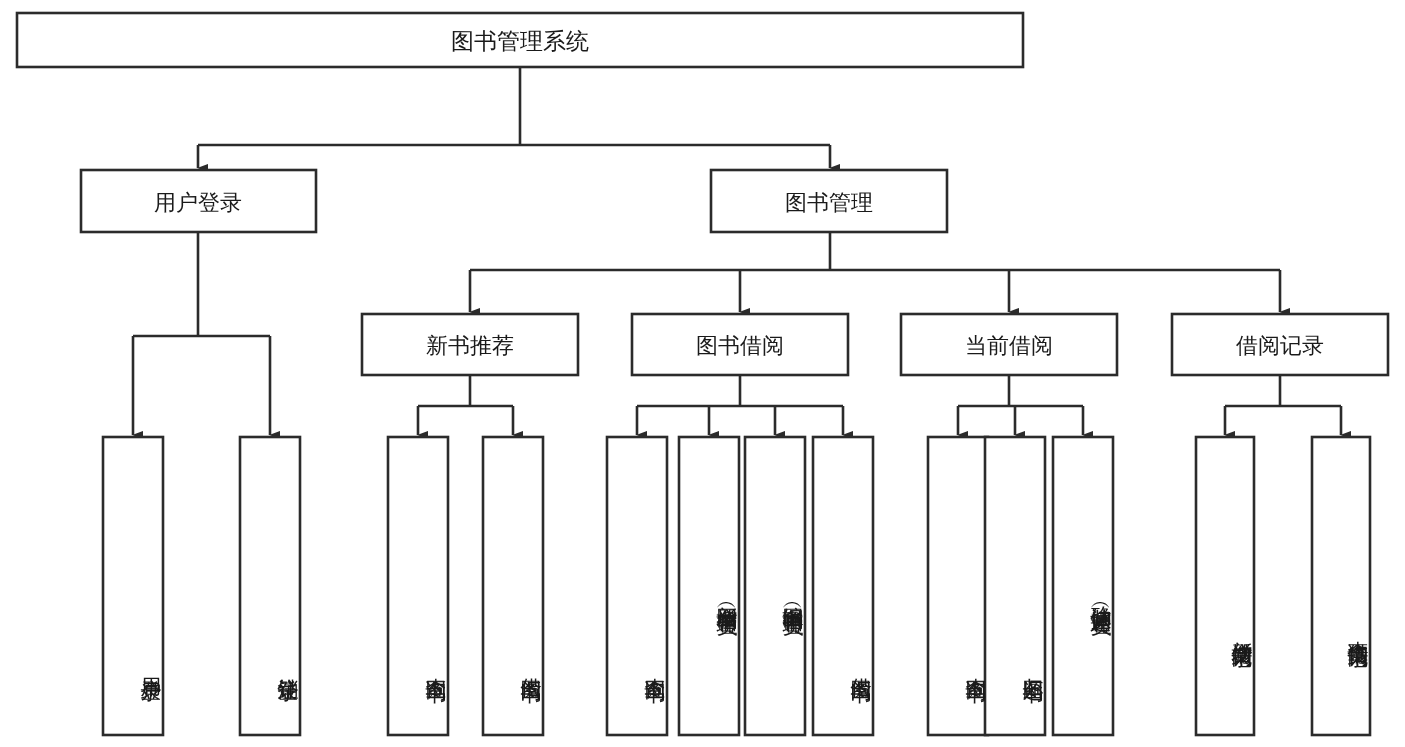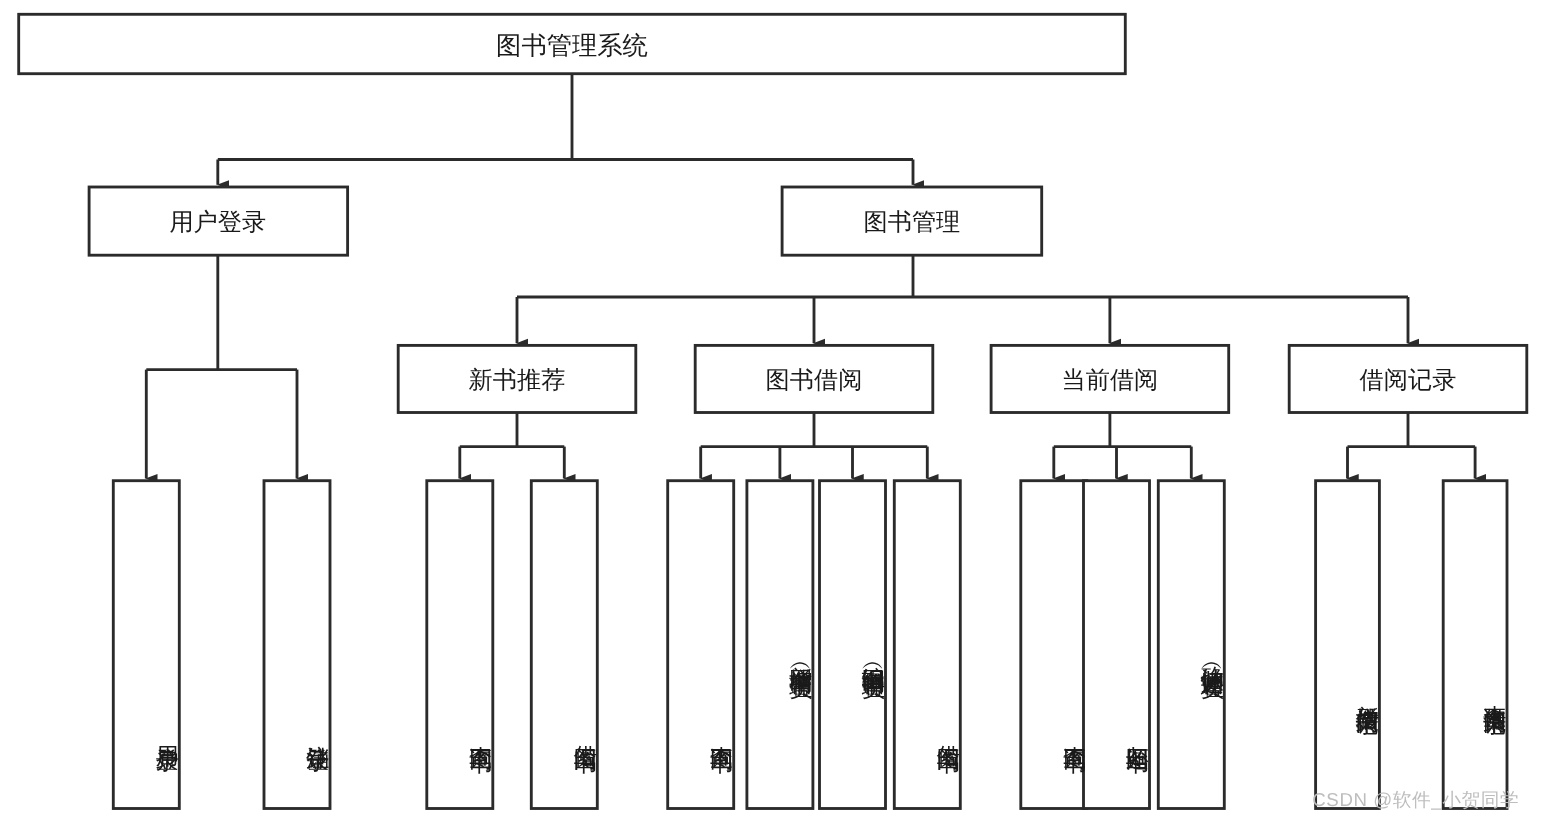--- a/index.html
+++ b/index.html
@@ -209,15 +209,14 @@
   <div class="leaf-label-wrap" style="left:745px; top:437px; width:60px; height:298px; padding-top:10px;">编辑图书（管理员）</div>
   <div class="leaf-label-wrap" style="left:813px; top:437px; width:60px; height:298px; padding-top:78px;">借阅图书</div>
 
   <div class="leaf-label-wrap" style="left:928px; top:437px; width:60px; height:298px; padding-top:78px;">查询图书</div>
   <div class="leaf-label-wrap" style="left:985px; top:437px; width:60px; height:298px; padding-top:78px;">归还图书</div>
   <div class="leaf-label-wrap" style="left:1053px; top:437px; width:60px; height:298px; padding-top:10px;">确认归还（管理员）</div>
 
   <div class="leaf-label-wrap" style="left:1196px; top:437px; width:58px; height:298px; padding-top:42px;">新增借阅记录</div>
   <div class="leaf-label-wrap" style="left:1312px; top:437px; width:58px; height:298px; padding-top:42px;">查询借阅记录</div>
 
-  <div class="watermark" style="left:1193px; top:716px;">CSDN @软件_小贺同学</div>
 
 </div>
 
 </body></html>

